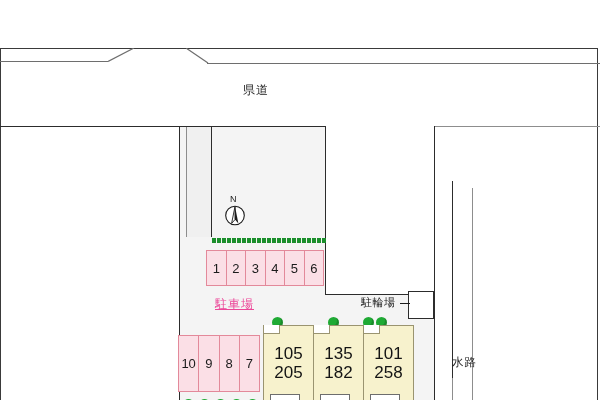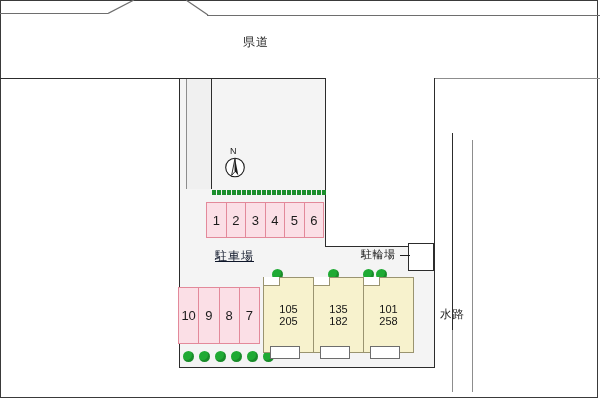--- a/index.html
+++ b/index.html
@@ -14,21 +14,21 @@
     font-family: "Liberation Sans", "DejaVu Sans", sans-serif;
     position: relative;
     overflow: hidden;
   }
   #plan {
     position: absolute;
     left: 0; top: 0;
     width: 600px;
     height: 400px;
   }
-  .abs { position: absolute; }
+  .abs { position: absolute; margin-top: 48px; }
 
   
   .site-frame {
     left: 0px; top: 0px;
     width: 598px; height: 398px;
     border: 1px solid #3a3a3a;
     box-sizing: border-box;
     background: #ffffff;
   }
 
@@ -93,21 +93,21 @@
     position: relative;
     flex: 1 1 0;
     background: #f7f2cd;
     border: 1px solid #9a9470;
     border-right: none;
     box-sizing: border-box;
     display: flex;
     flex-direction: column;
     align-items: center;
     justify-content: center;
-    font-size: 11px;
+    font-size: 17px;
     color: #141414;
     line-height: 1.12;
   }
   .unit:last-child { border-right: 1px solid #9a9470; }
   .unit .rm { display: block; }
   .unit-notch {
     position: absolute;
     top: -1px;
     left: 0px;
     width: 16px;
@@ -141,21 +141,21 @@
     letter-spacing: 0.5px;
   }
   .bike-arrow {
     height: 1px;
     background: #1b1b1b;
   }
 
   
   .area-label {
     font-size: 12px;
-    color: #0f172a;
+    color: #ec4899;
     letter-spacing: 1px;
     white-space: nowrap;
     text-decoration: underline;
   }
   .waterway-label {
     font-size: 11.5px;
     color: #1b1b1b;
     letter-spacing: 1px;
     white-space: nowrap;
   }
@@ -304,15 +304,15 @@
       <span class="unit-notch"></span>
       <span class="rm">101</span>
       <span class="rm">258</span>
       <span class="entry"></span>
     </div>
   </div>
 
   <div class="abs vline" style="left:452px; top:133px; height:197px;"></div>
   <div class="abs vline-soft" style="left:452px; top:330px; height:62px;"></div>
   <div class="abs vline-soft" style="left:472px; top:140px; height:252px;"></div>
-  <div class="abs waterway-label" style="left:440px; top:307px;">水路</div>
+  <div class="abs waterway-label" style="left:452px; top:307px;">水路</div>
 
 </div>
 
 </body></html>

